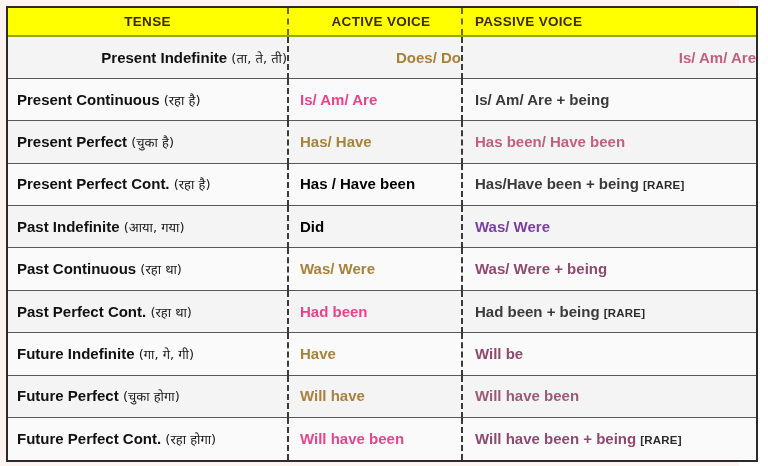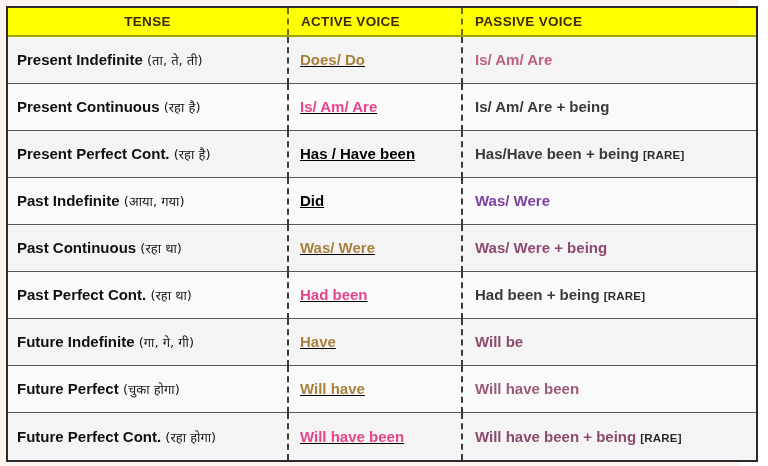--- a/index.html
+++ b/index.html
@@ -47,55 +47,54 @@
     border-bottom: 2px solid #99a800;
     padding: 2px 0 3px 0;
     height: 22px;
     font-size: 13.5px;
     font-weight: bold;
     letter-spacing: 0.3px;
     color: #3a2a08;
     vertical-align: middle;
   }
   th.h-tense  { text-align: center; }
-  th.h-active { text-align: left; padding-left: 12px; border-left: 2px dashed #6b6b00; }
+  th.h-active { text-align: center; padding-left: 12px; border-left: 2px dashed #6b6b00; }
   th.h-pass   { text-align: left; padding-left: 12px; border-left: 2px dashed #6b6b00; }
 
   tbody tr { height: 35.2px; }
   tbody tr:nth-child(even) { background: #fafafa; }
   tbody tr:nth-child(odd)  { background: #f4f4f4; }
 
   tbody td {
     border-top: 1px solid #585858;
     padding: 0 0 0 10px;
     vertical-align: middle;
     font-size: 15px;
     line-height: 1.05;
     white-space: nowrap;
     overflow: hidden;
   }
-  tbody tr:first-child td { border-top: none; }
+  tbody tr:first-child td { border-top: none; text-align: right; }
 
   td.tense {
     color: #111111;
     font-weight: bold;
     font-size: 15px;
     padding-left: 9px;
   }
   td.tense .hindi {
     font-family: "DejaVu Sans", sans-serif;
     font-weight: normal;
     font-size: 13px;
     color: #1a1a1a;
   }
   td.active {
     border-left: 2px dashed #3a3a3a;
     font-weight: bold;
     padding-left: 11px;
-    text-decoration: underline;
   }
   td.passive {
     border-left: 2px dashed #3a3a3a;
     font-weight: bold;
     padding-left: 12px;
   }
   .rare {
     font-size: 11.5px;
     font-weight: bold;
     color: #2b2b2b;
@@ -125,20 +124,25 @@
             <td class="tense"><span>Present Indefinite</span> <span class="hindi">(ता, ते, ती)</span></td>
             <td class="active"><span style="color: rgb(168, 129, 60);">Does/ Do</span></td>
             <td class="passive"><span style="color: rgb(192, 96, 126);">Is/ Am/ Are</span></td>
           </tr>
           <tr>
             <td class="tense"><span>Present Continuous</span> <span class="hindi">(रहा है)</span></td>
             <td class="active"><span style="color: rgb(232, 68, 140);">Is/ Am/ Are</span></td>
             <td class="passive"><span style="color: rgb(58, 58, 58);">Is/ Am/ Are + being</span></td>
           </tr>
           <tr>
+            <td class="tense"><span>Present Perfect</span> <span class="hindi">(चुका है)</span></td>
+            <td class="active"><span style="color: rgb(168, 129, 60);">Has/ Have</span></td>
+            <td class="passive"><span style="color: rgb(192, 96, 126);">Has been/ Have been</span></td>
+          </tr>
+          <tr>
             <td class="tense"><span>Present Perfect Cont.</span> <span class="hindi">(रहा है)</span></td>
             <td class="active"><span style="color: #000000;">Has / Have been</span></td>
             <td class="passive"><span style="color: rgb(58, 58, 58);">Has/Have been + being</span> <span class="rare">[RARE]</span></td>
           </tr>
           <tr>
             <td class="tense"><span>Past Indefinite</span> <span class="hindi">(आया, गया)</span></td>
             <td class="active"><span style="color: #000000;">Did</span></td>
             <td class="passive"><span style="color: rgb(122, 63, 160);">Was/ Were</span></td>
           </tr>
           <tr>

